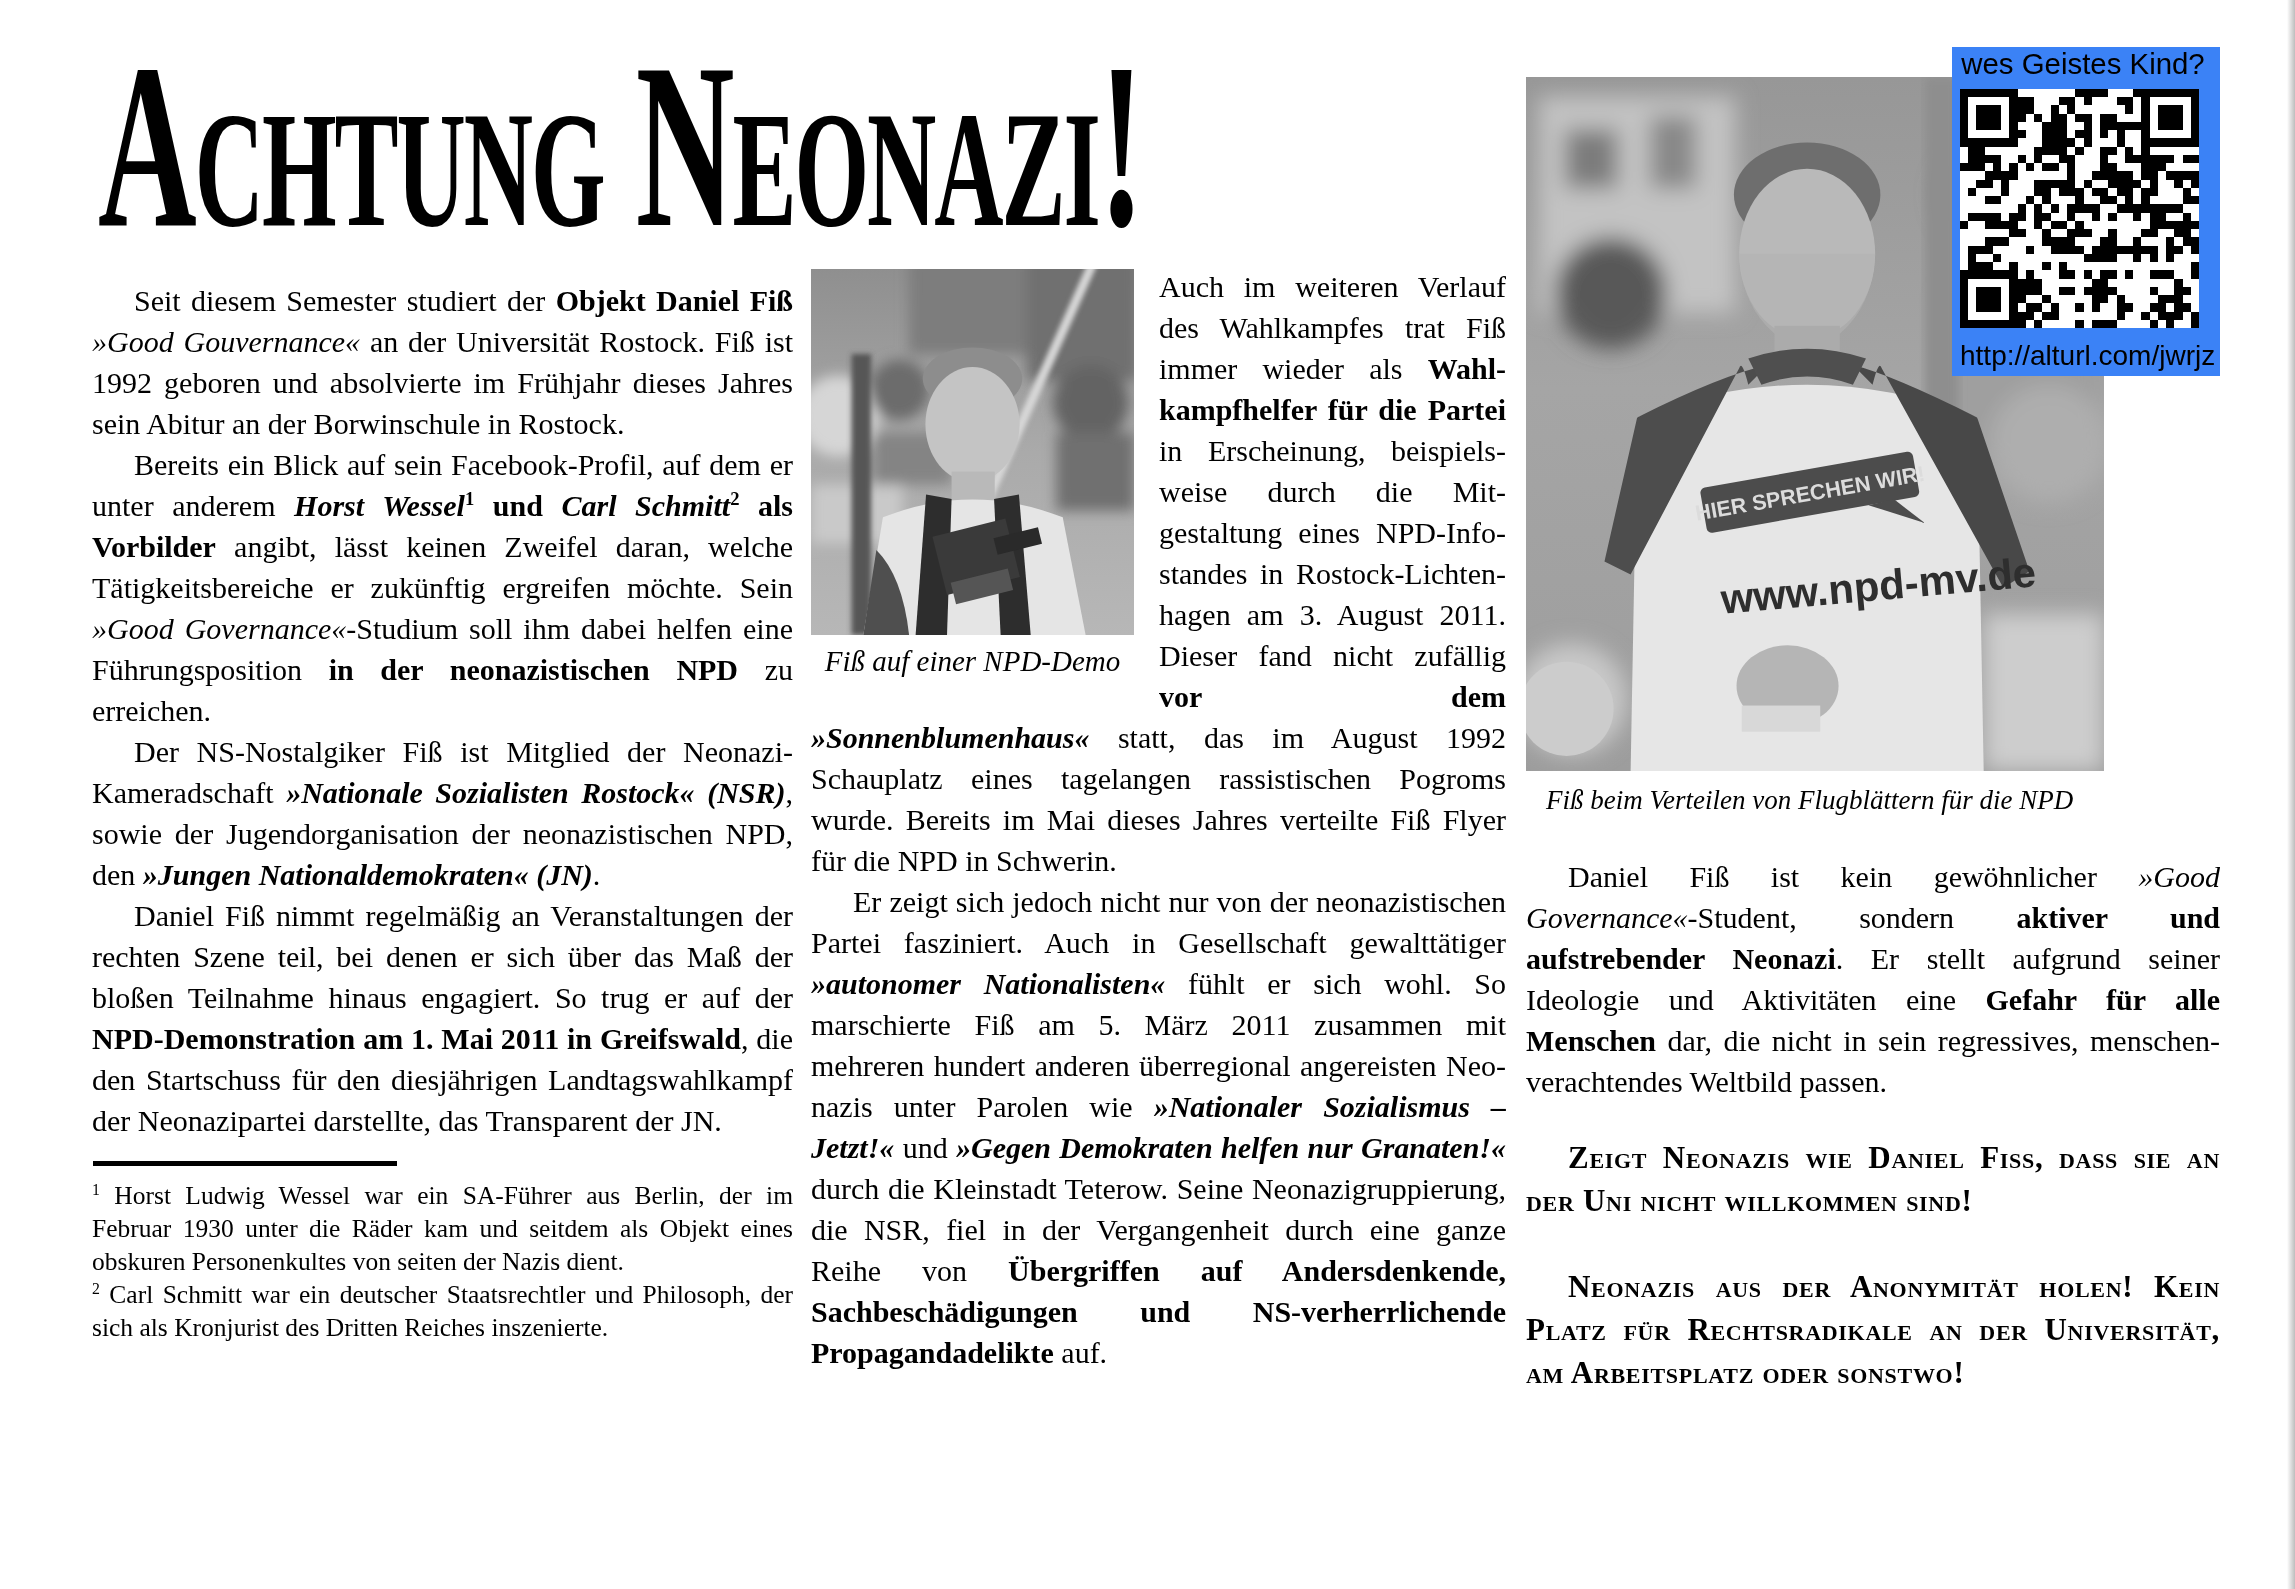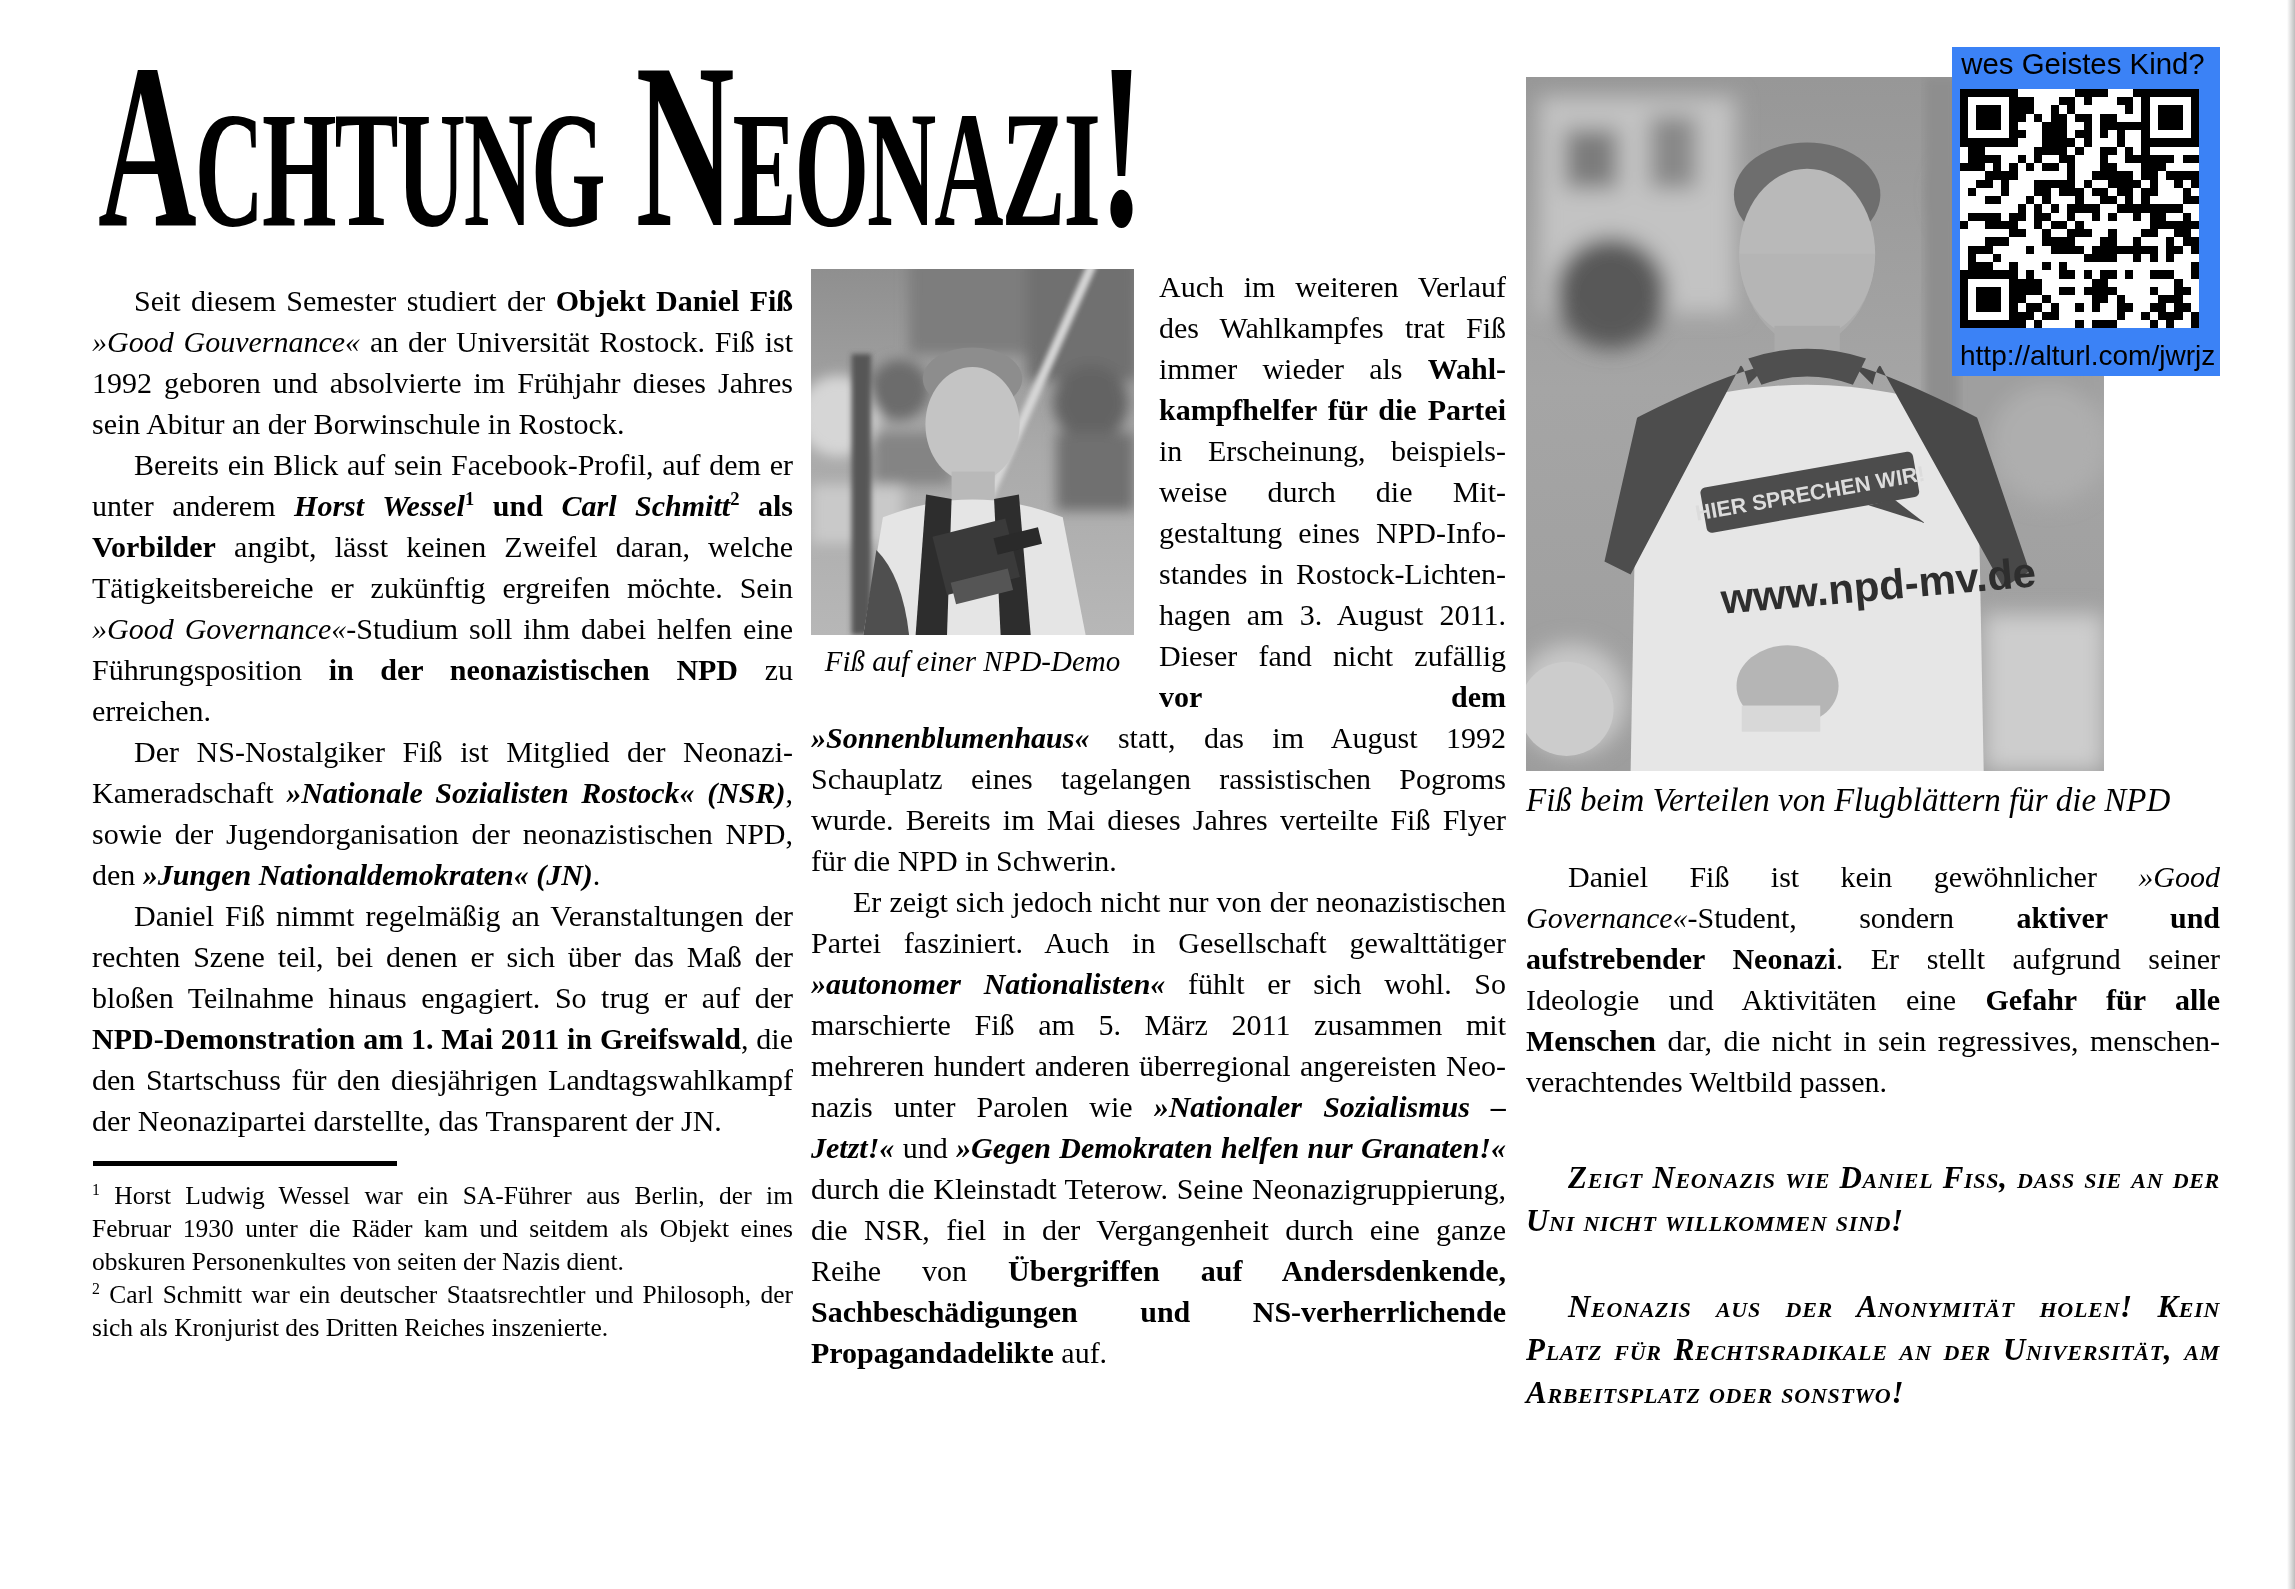--- a/index.html
+++ b/index.html
@@ -36,23 +36,23 @@
   .cap{font-style:italic;}
 
   
   .photo1wrap{float:left;width:323px;margin:2.6px 25px 3.9px 0;}
   .photo1{width:323px;height:366px;}
   .cap1{font-size:29px;line-height:34px;margin-top:9.2px;white-space:nowrap;text-align:center;}
 
   
   .photo2wrap{margin-top:35px;}
   .photo2{width:578px;height:694px;}
-  .cap2{font-size:33px;line-height:37px;margin-top:10.5px;}
+  .cap2{font-size:27px;line-height:37px;margin-top:10.5px;margin-left:20px;}
   .col3 .body{margin-top:37px;}
-  .sc-block{margin-top:54px;font-style:italic;}
+  .sc-block{margin-top:34px;}
   .sc-block p{margin:0 0 0 0;font-size:31px;line-height:43px;text-align:justify;
               font-weight:bold;font-variant:small-caps;letter-spacing:0.7px;text-indent:42px;}
   .sc-block p + p{margin-top:43px;}
 
   
   .qrpanel{position:absolute;right:0;top:5.2px;width:260px;background:#3b82f6;z-index:2;
            padding:0 0 3.9px 7.9px;font-family:"Liberation Sans",sans-serif;}
   .qrhead{font-size:29.4px;line-height:34px;margin:0 0 7.9px 1.3px;}
   .qr{display:block;width:239px;height:239px;background:#fff;shape-rendering:crispEdges;fill:#000;}
   .qrurl{font-size:28px;line-height:33px;margin-top:11px;}

